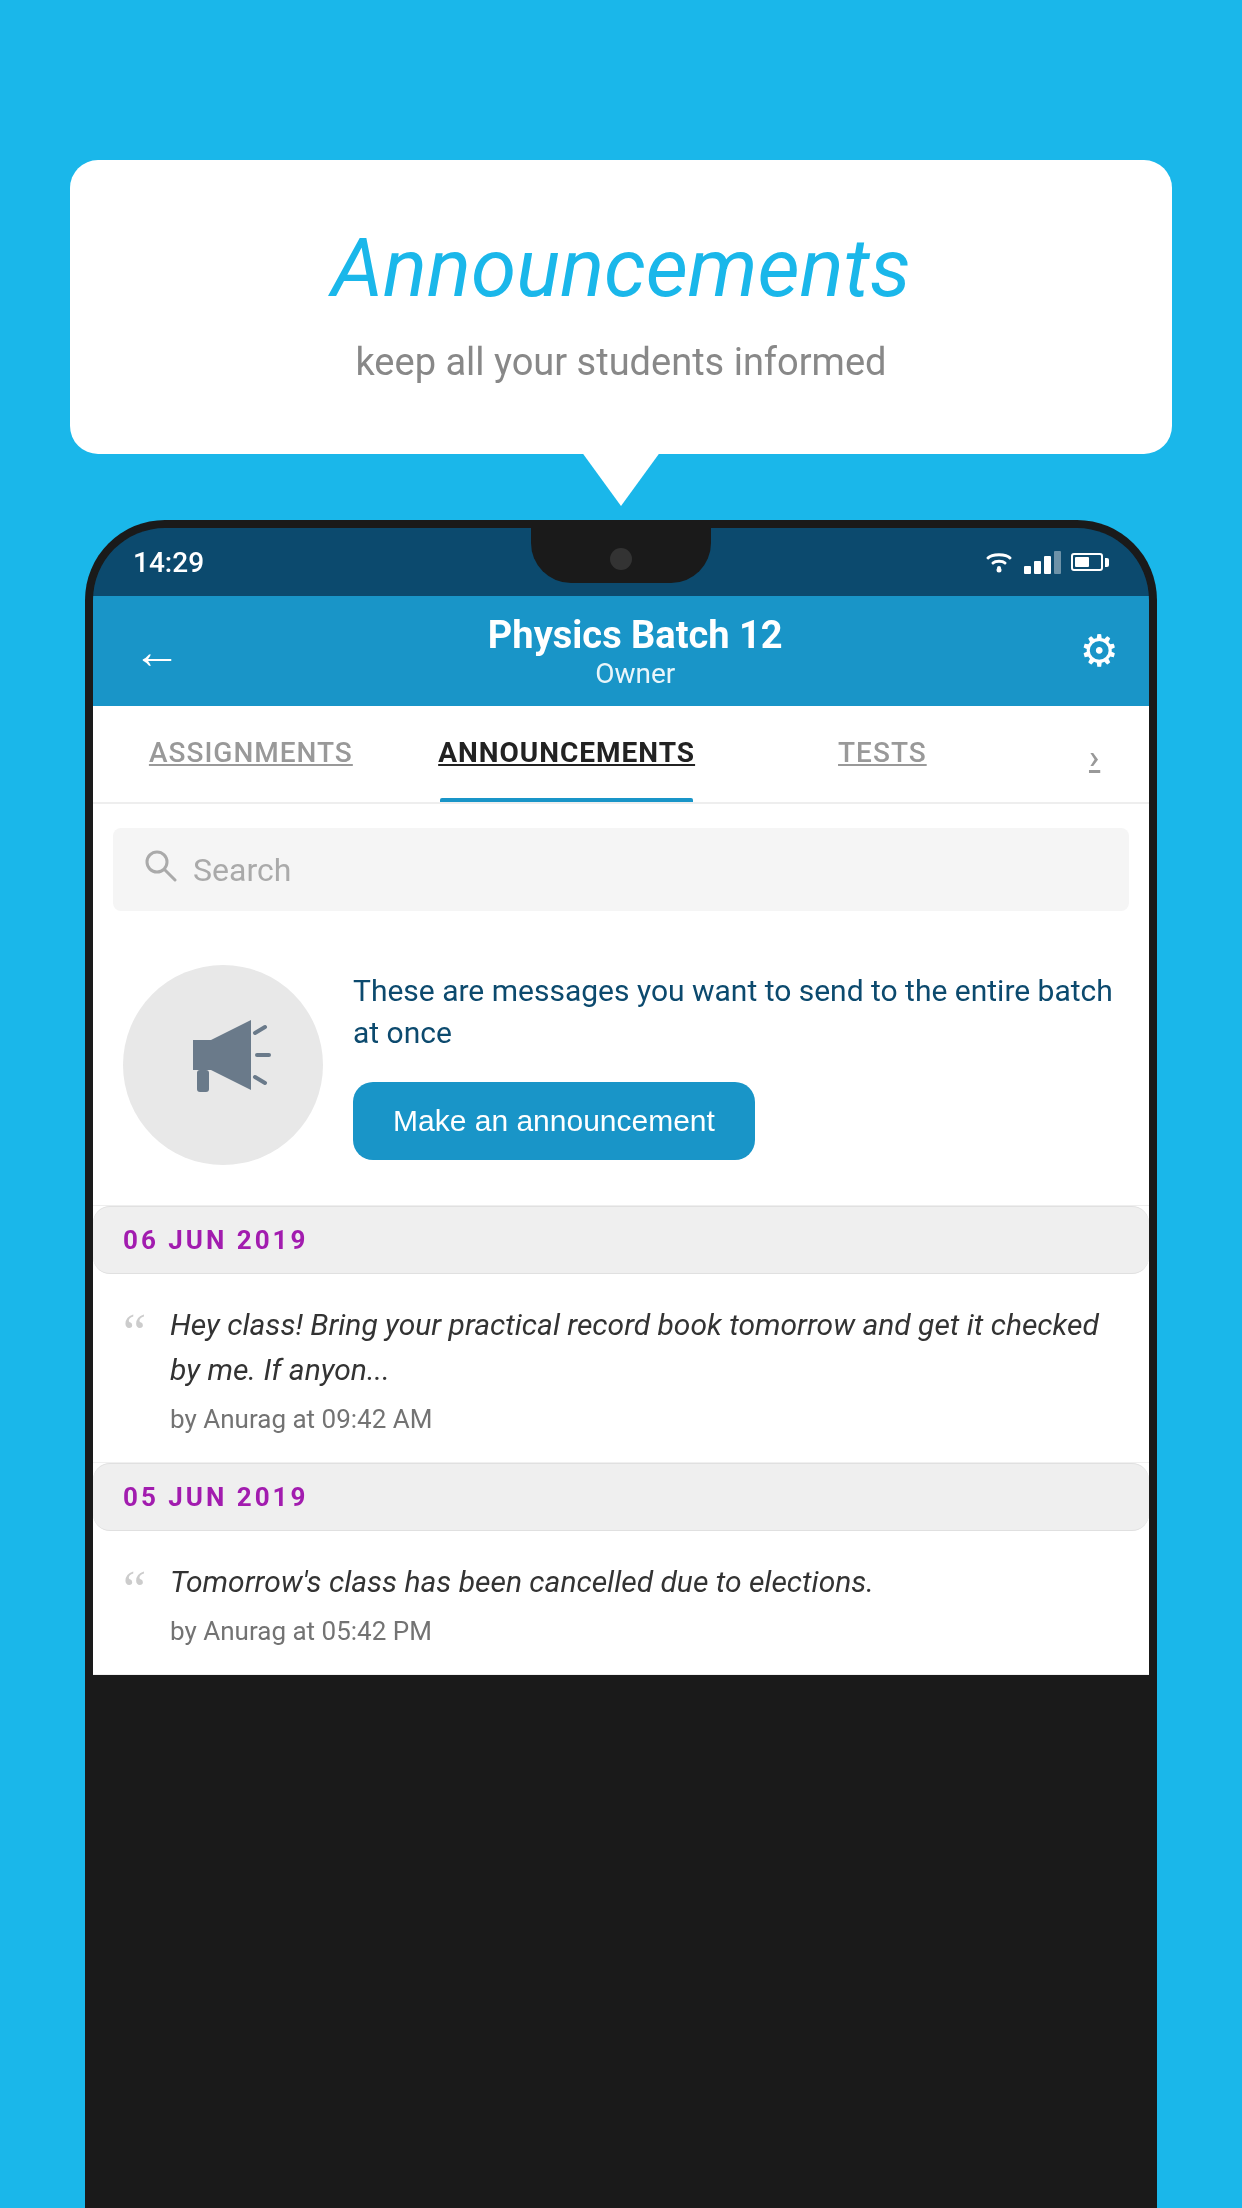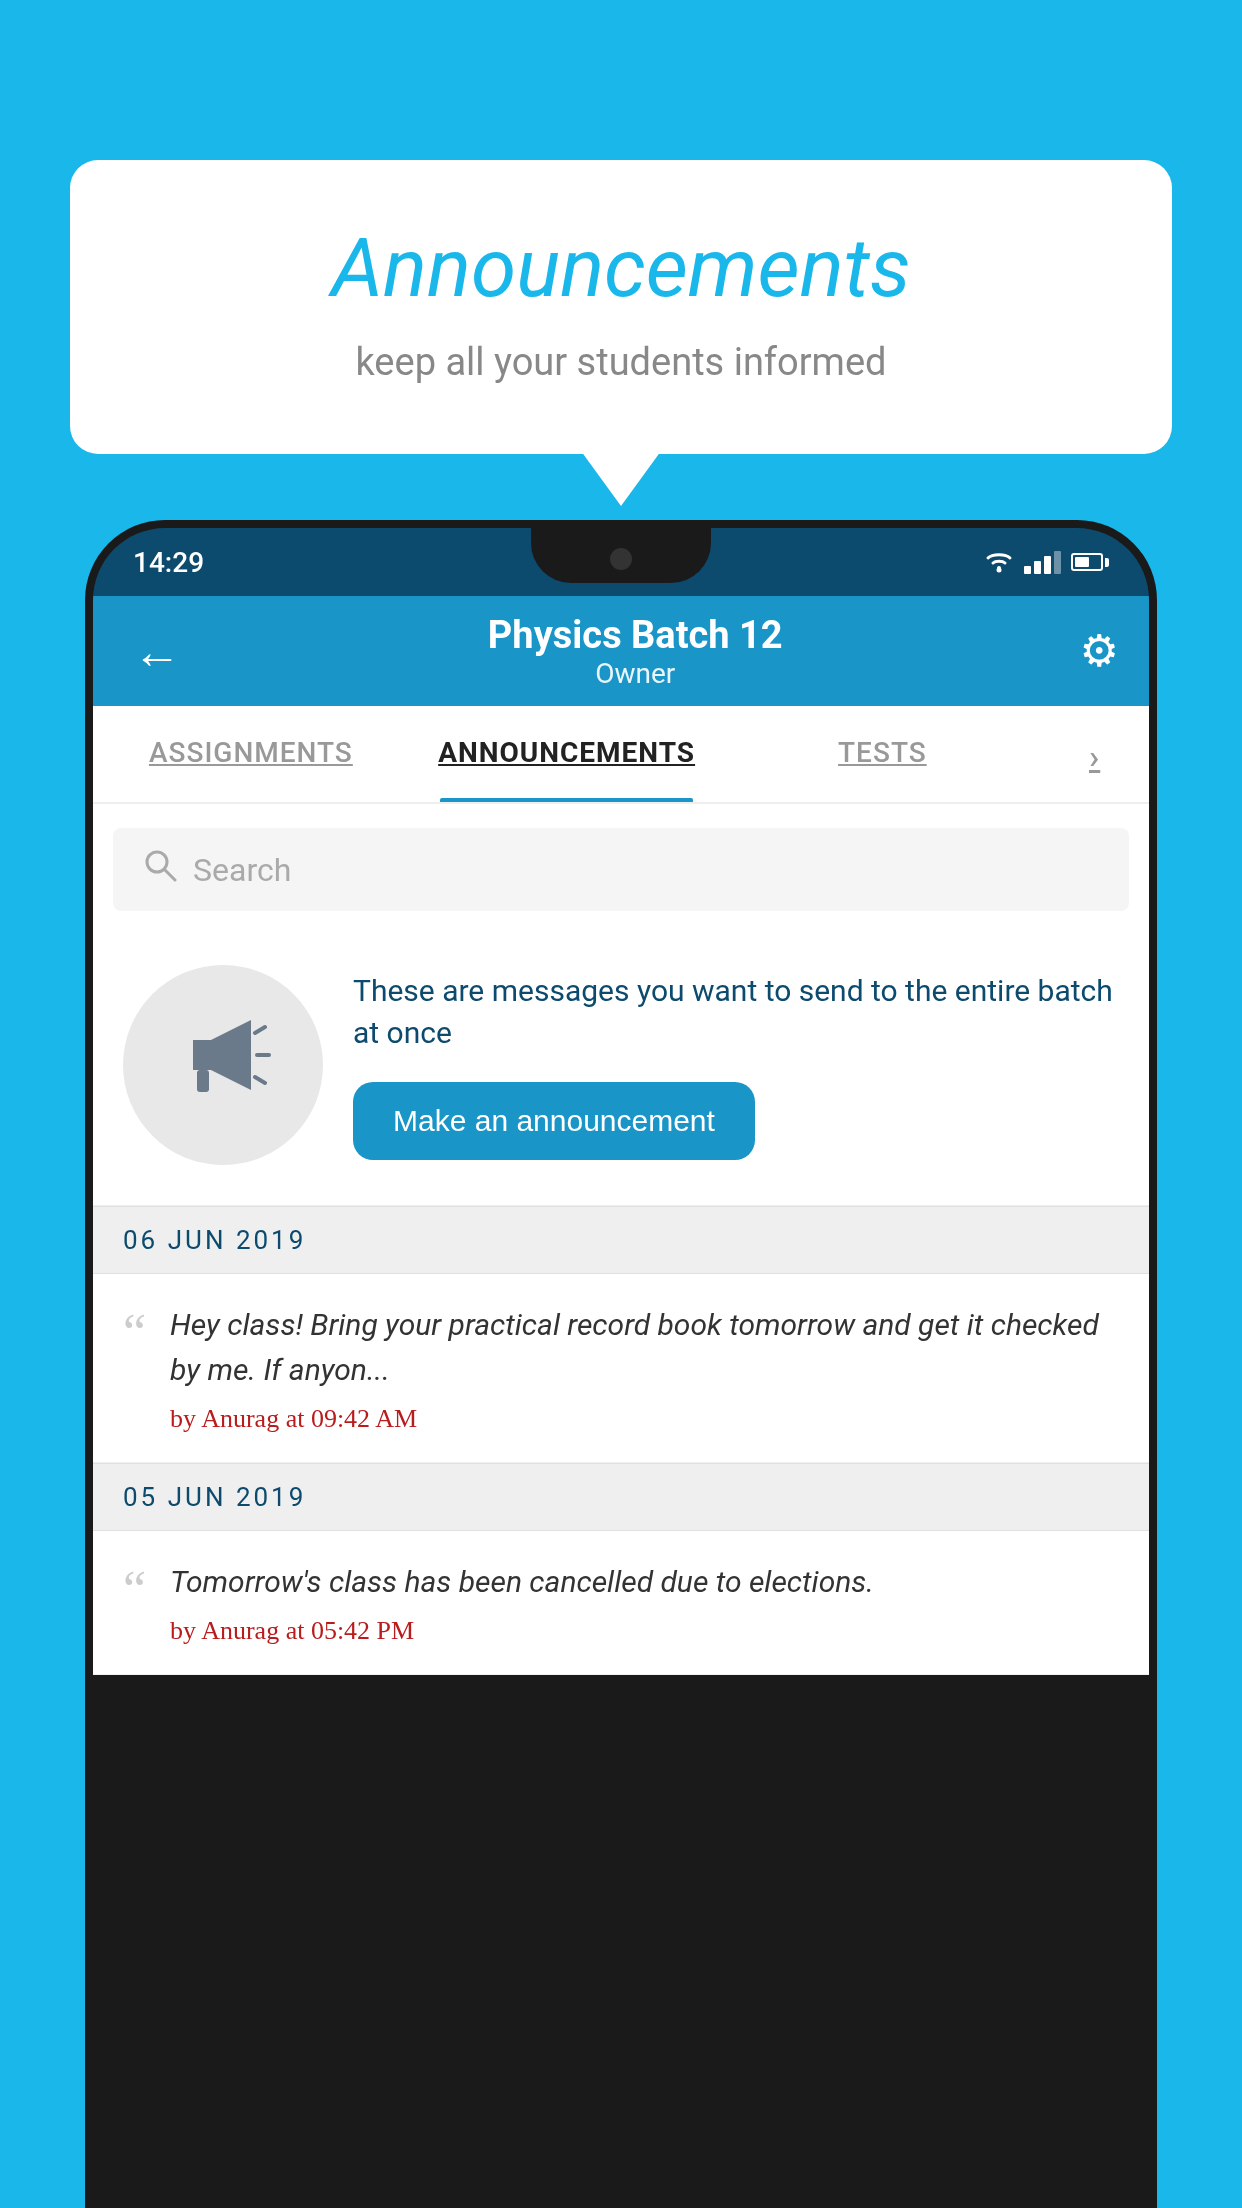--- a/index.html
+++ b/index.html
@@ -273,26 +273,27 @@
       padding: 22px 40px;
       font-size: 30px;
       cursor: pointer;
       font-weight: 500;
     }
 
     
     .date-header {
       background: #efefef;
       padding: 18px 30px;
-      color: #0c4a6e;
+      color: #a21caf;
       font-size: 26px;
       letter-spacing: 3px;
-      font-weight: 400;
+      font-weight: 700;
       border-bottom: 1px solid #e0e0e0;
       border-top: 1px solid #e0e0e0;
+      border-radius: 17px;
     }
 
     
     .announcement-item {
       display: flex;
       align-items: flex-start;
       padding: 28px 30px;
       border-bottom: 1px solid #f0f0f0;
       background: white;
     }
@@ -313,23 +314,22 @@
 
     .announcement-text {
       color: #333;
       font-size: 30px;
       font-style: italic;
       line-height: 1.5;
       margin-bottom: 12px;
     }
 
     .announcement-meta {
-      color: #b91c1c;
+      color: #737373;
       font-size: 26px;
-      font-family: Liberation Serif, serif;
     }
 
     .signal-bars {
       display: flex;
       align-items: flex-end;
       gap: 3px;
     }
     .signal-bar {
       background: white;
       width: 7px;

